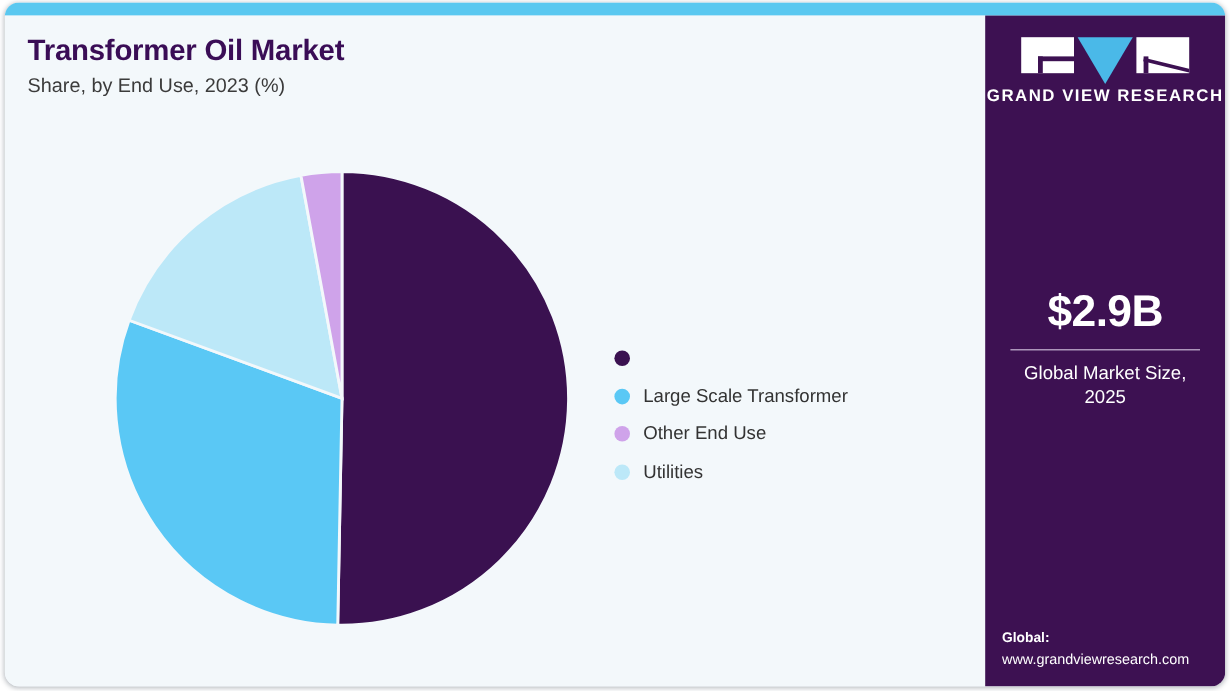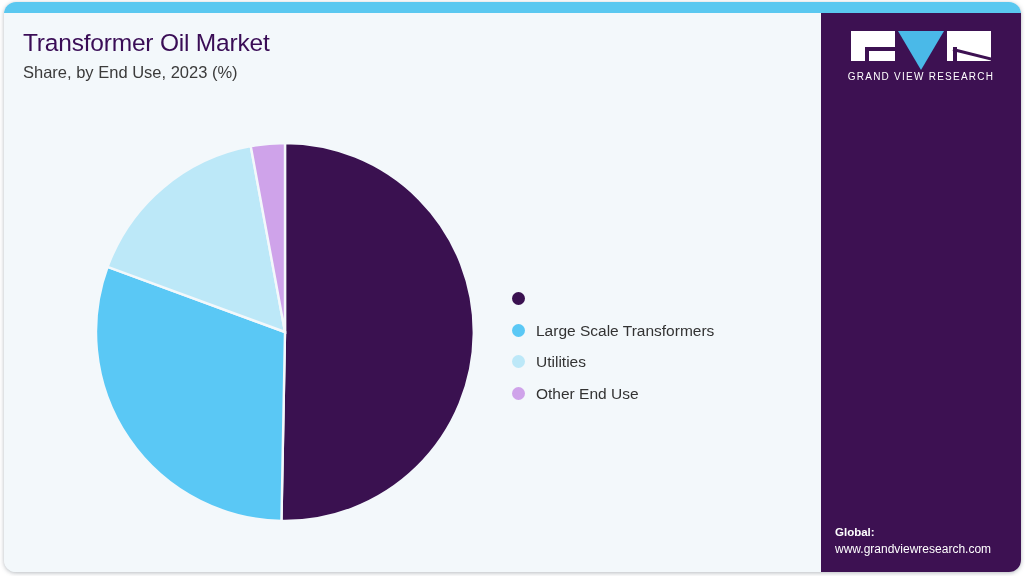--- a/index.html
+++ b/index.html
@@ -55,21 +55,21 @@
   }
 
   .titles {
     position: absolute;
     left: 19px;
     top: 16px;
     width: 720px;
   }
   .chart-title {
     font-size: 24.5px;
-    font-weight: normal;
+    font-weight: bold;
     color: #3a0d56;
     letter-spacing: -0.2px;
     line-height: 1.15;
     margin: 0;
   }
   .chart-subtitle {
     font-size: 16.5px;
     font-weight: normal;
     color: #3b3b3b;
     line-height: 1.2;
@@ -190,22 +190,22 @@
     content: "";
     position: absolute;
     left: 6px;
     top: 16px;
     width: 4px;
     height: 16px;
     background: #3d1152;
   }
   .logo-text {
     margin-top: 8px;
-    font-size: 10px;
-    font-weight: normal;
+    font-size: 14px;
+    font-weight: bold;
     letter-spacing: 1.25px;
     color: #ffffff;
   }
 
   
   .stat-block {
     position: absolute;
     left: 0;
     top: 228px;
     width: 200px;
@@ -275,45 +275,50 @@
             <path d="M 190 190 L 155.75 4.13 A 189 189 0 0 1 190.00 1.00 Z" fill="#cfa3ea" stroke="#f3f8fb" stroke-width="2.4"></path>
           </svg>
       </div>
 
       <div class="legend" id="legend">
           <div class="legend-item">
             <span class="legend-dot" style="background: rgb(58, 17, 80);"></span>
           </div>
           <div class="legend-item">
             <span class="legend-dot" style="background: rgb(90, 200, 245);"></span>
-            <span class="legend-label">Large Scale Transformers</span>
+            <span class="legend-label">Large Scale Transformer</span>
+          </div>
+          <div class="legend-item">
+            <span class="legend-dot" style="background: rgb(207, 163, 234);"></span>
+            <span class="legend-label">Other End Use</span>
           </div>
           <div class="legend-item">
             <span class="legend-dot" style="background: rgb(188, 232, 248);"></span>
             <span class="legend-label">Utilities</span>
-          </div>
-          <div class="legend-item">
-            <span class="legend-dot" style="background: rgb(207, 163, 234);"></span>
-            <span class="legend-label">Other End Use</span>
           </div>
         </div>
 
     </div>
 
     <div class="sidebar">
 
       <div class="logo">
         <div class="logo-marks">
           <div class="logo-g"></div>
           <div class="logo-v"></div>
           <div class="logo-r"></div>
         </div>
         <div class="logo-text">GRAND VIEW RESEARCH</div>
       </div>
 
+      <div class="stat-block">
+        <div class="stat-value">$2.9B</div>
+        <div class="stat-rule"></div>
+        <div class="stat-label">Global Market Size, 2025</div>
+      </div>
 
       <div class="source-block">
         <div class="source-title">Global:</div>
         <div class="source-url">www.grandviewresearch.com</div>
       </div>
 
     </div>
   </div>
 </div>
 

